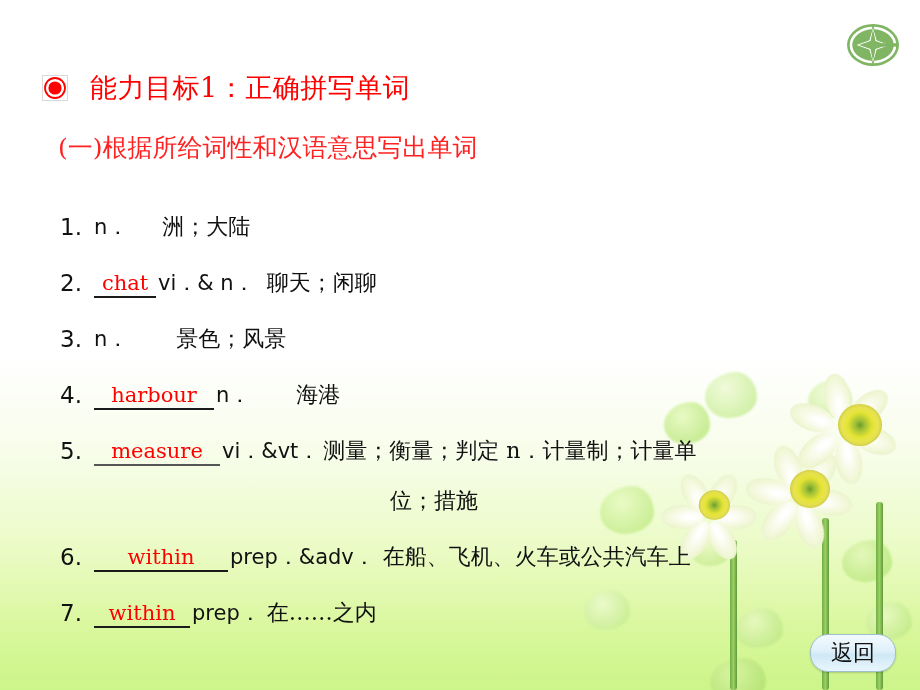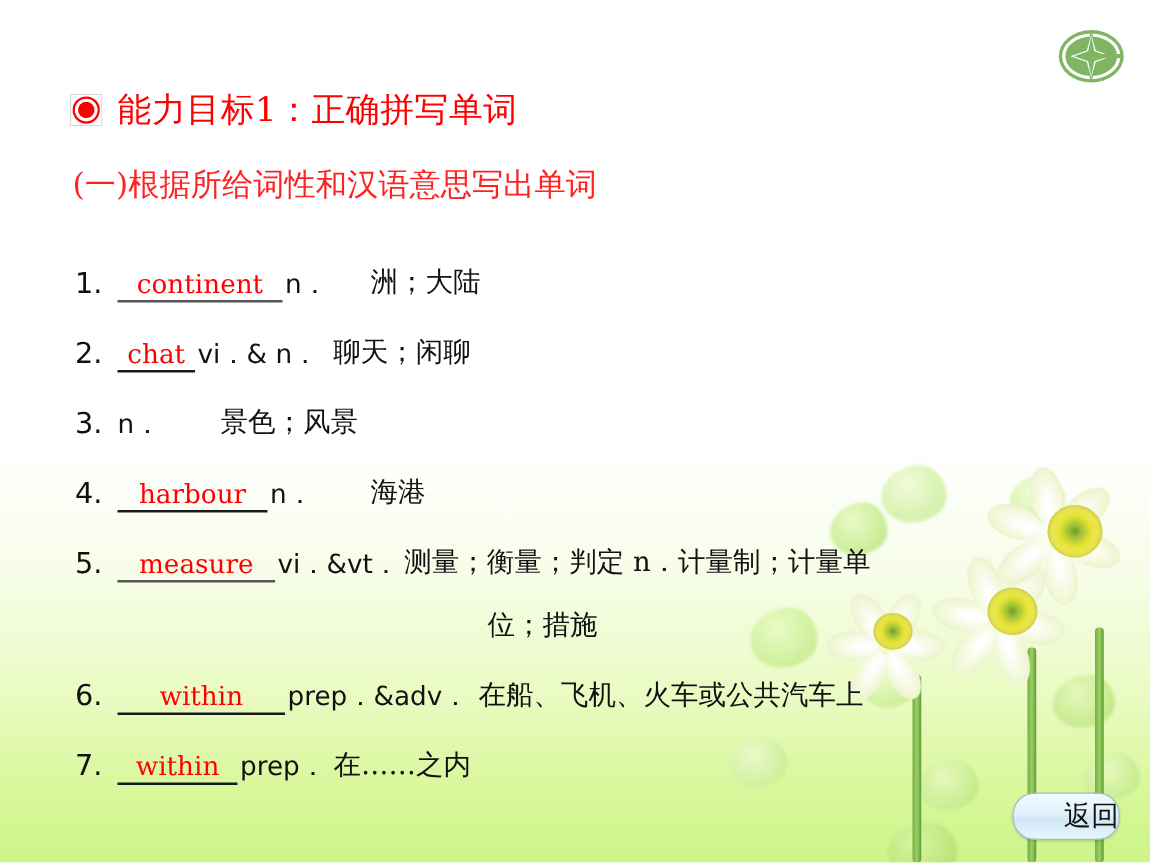--- a/index.html
+++ b/index.html
@@ -72,25 +72,25 @@
     position: absolute;
     top: 20px;
     right: 18px;
     width: 58px;
     height: 50px;
   }
 
   
   #heading-row {
     position: absolute;
-    left: 56px;
+    left: 42px;
     top: 70px;
     display: flex;
     align-items: center;
-    gap: 12px;
+    gap: 22px;
   }
   #bullet-icon {
     width: 26px;
     height: 26px;
     flex: 0 0 auto;
   }
   #heading-text {
     color: #ff0000;
     font-family: "DejaVu Serif", serif;
     font-size: 27px;
@@ -180,21 +180,21 @@
     right: 24px;
     bottom: 18px;
     width: 84px;
     height: 36px;
     border-radius: 18px;
     background: linear-gradient(to bottom, #f2fbff 0%, #dff0fa 45%, #cfe8f6 55%, #e8f6fd 100%);
     border: 1px solid #9fbfd0;
     box-shadow: 0 1px 2px rgba(0,0,0,.18);
     display: flex;
     align-items: center;
-    justify-content: flex-end;
+    justify-content: center;
     font-family: Liberation Serif, serif;
     font-size: 22px;
     color: #111111;
     cursor: pointer;
   }
 </style>
 </head>
 <body>
 
 <div id="slide">
@@ -263,23 +263,20 @@
       <circle cx="13" cy="13" r="6.6" fill="#ff0000"></circle>
     </svg>
     <span id="heading-text">能力目标1：正确拼写单词</span>
   </div>
 
   <div id="subheading">(一)根据所给词性和汉语意思写出单词</div>
 
   <div id="list">
       <div class="qrow">
         <span class="qnum">1.</span>
-        <span class="blankwrap thin" style="width: 132px;">
-          <span class="answer">continent</span>
-        </span>
         <span class="pos">n．</span>
         <span class="meaning" style="margin-left: 34px;">洲；大陆</span>
       </div>
       <div class="qrow">
         <span class="qnum">2.</span>
         <span class="blankwrap" style="width: 62px;">
           <span class="answer">chat</span>
         </span>
         <span class="pos">vi．&amp; n．</span>
         <span class="meaning" style="margin-left: 12px;">聊天；闲聊</span>

